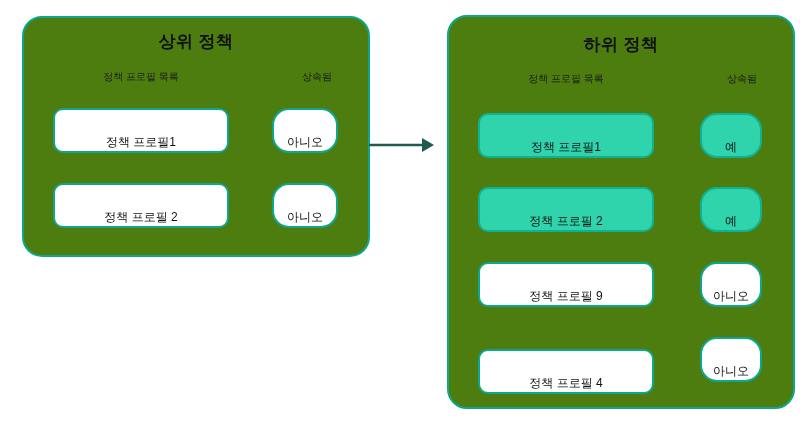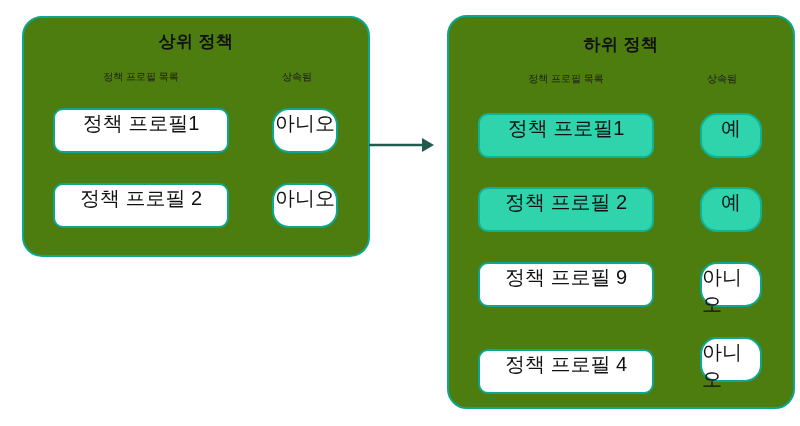--- a/index.html
+++ b/index.html
@@ -33,33 +33,33 @@
   .box-child  .box-title{ top:16px; }
 
   .col-header{
     position:absolute;
     text-align:center;
     font-size:10px;
     color:#1a1a1a;
     line-height:20px;
   }
   .profile-col-header{ left:29px; width:176px; }
-  .inherited-col-header{ left:240px; width:66px; }
+  .inherited-col-header{ left:260px; width:66px; }
   .box-parent .col-header{ top:49px; }
   .box-child  .col-header{ top:52px; }
 
   .pill{
     position:absolute;
     height:45px;
     box-sizing:border-box;
     border:2px solid #0CA78E;
     border-radius:10px;
     background:#ffffff;
-    display:flex; align-items:flex-start; justify-content:center;
-    font-size:20px;
+    display:flex; align-items:flex-end; justify-content:center;
+    font-size:12px;
     color:#111111;
   }
   .pill[data-filled="true"]{
     background:#2FD3AC;
     border-color:#0EB394;
   }
   .profile-pill{ left:29px; width:176px; }
   .inherited-pill{ left:248px; width:66px;border-radius:17px; }
   .box-child .inherited-pill{ left:251px; width:62px; }
 

